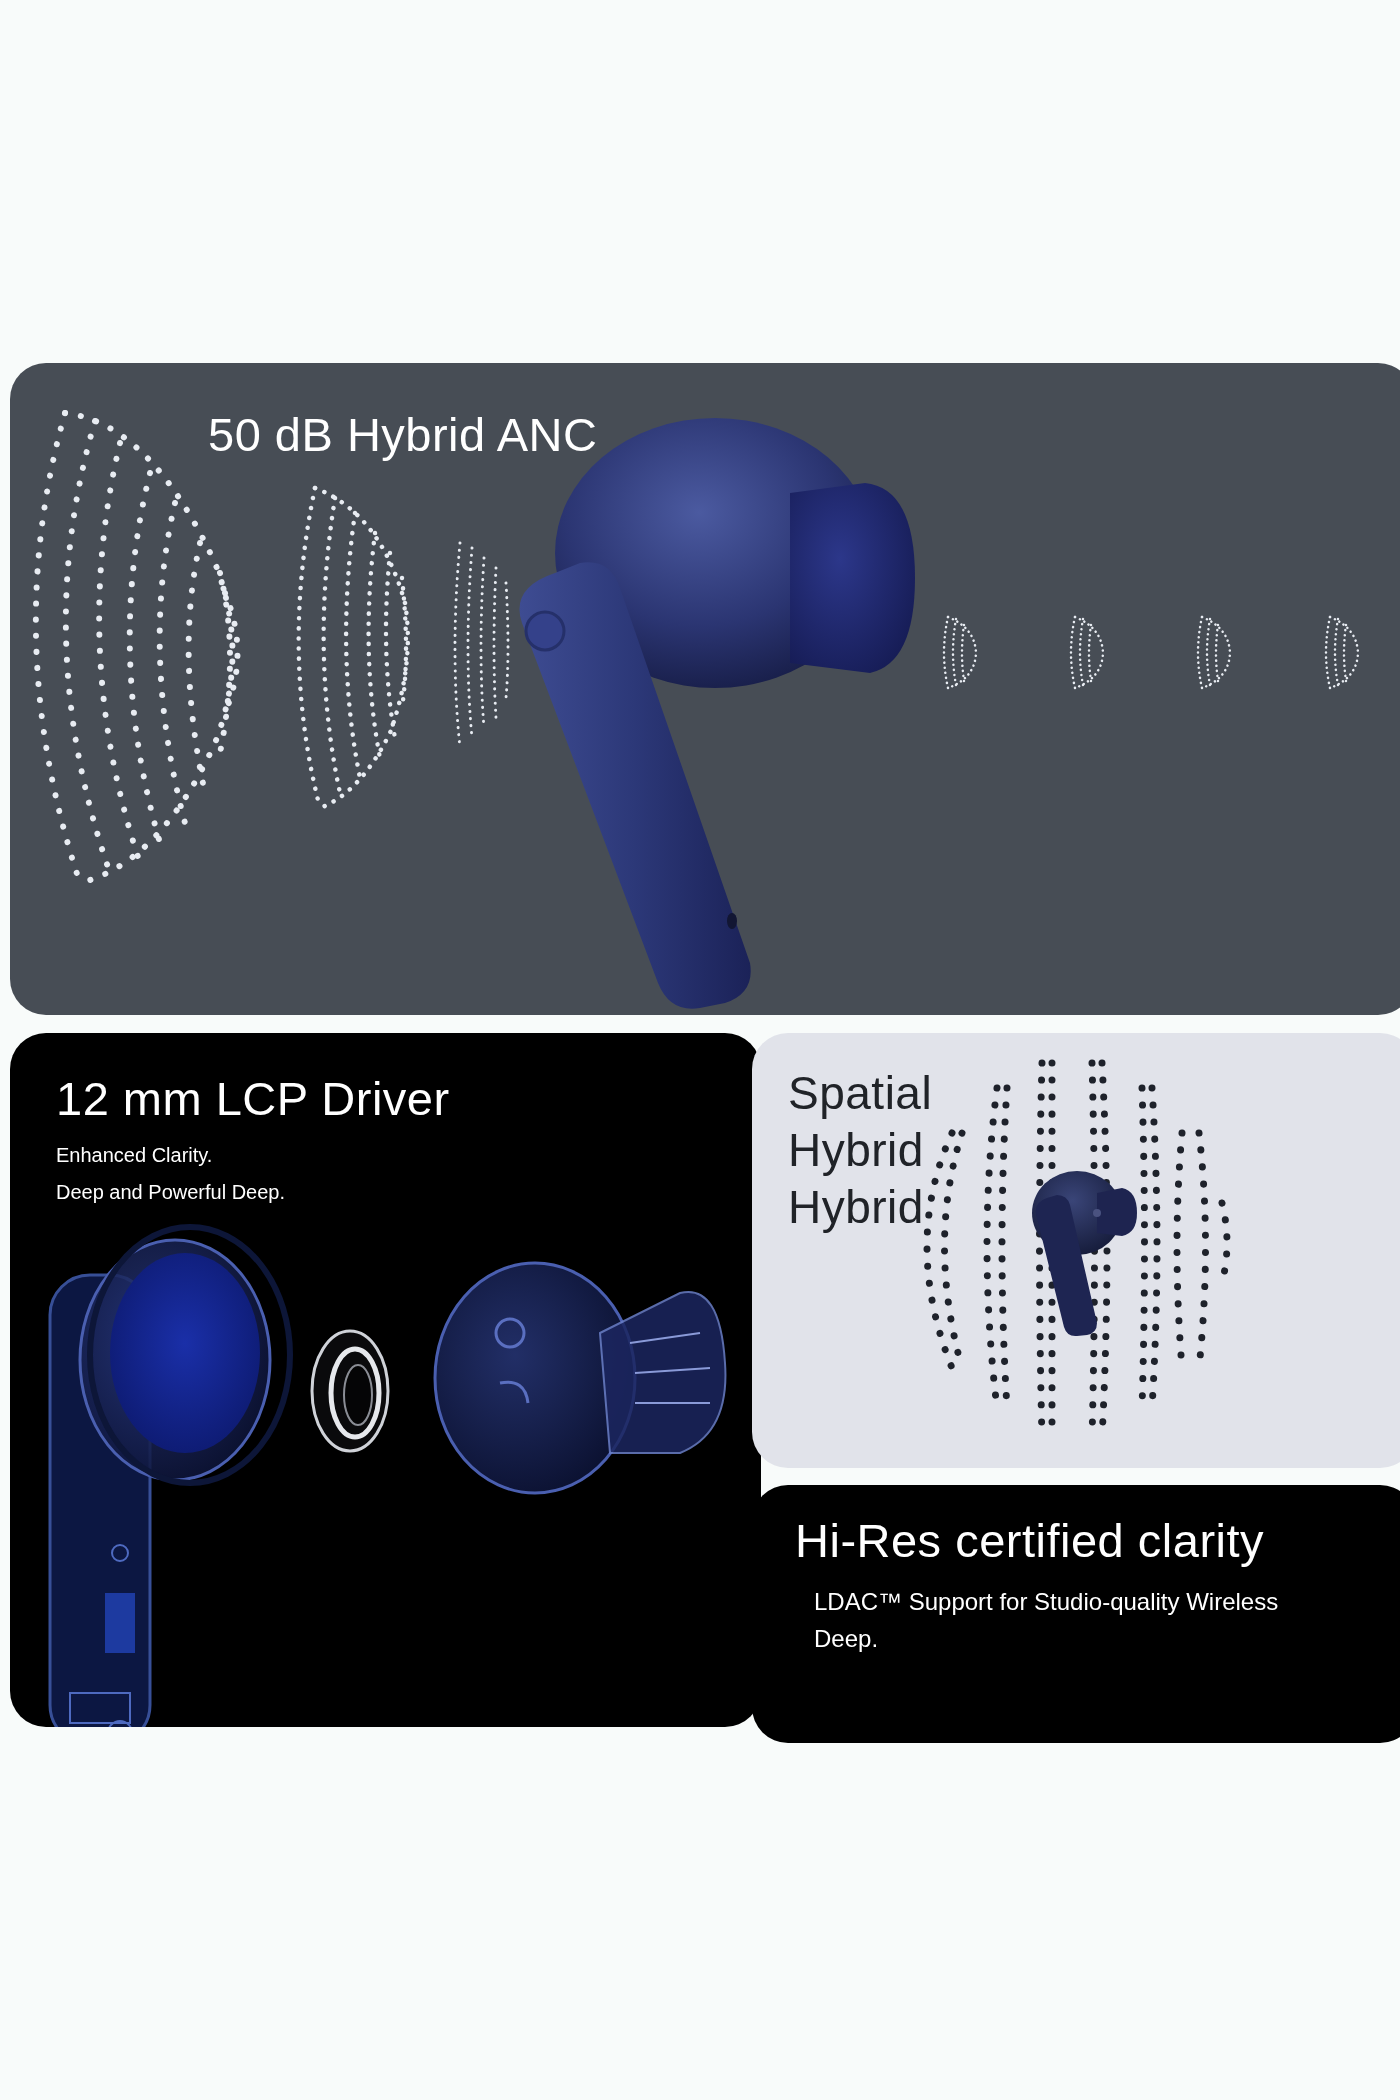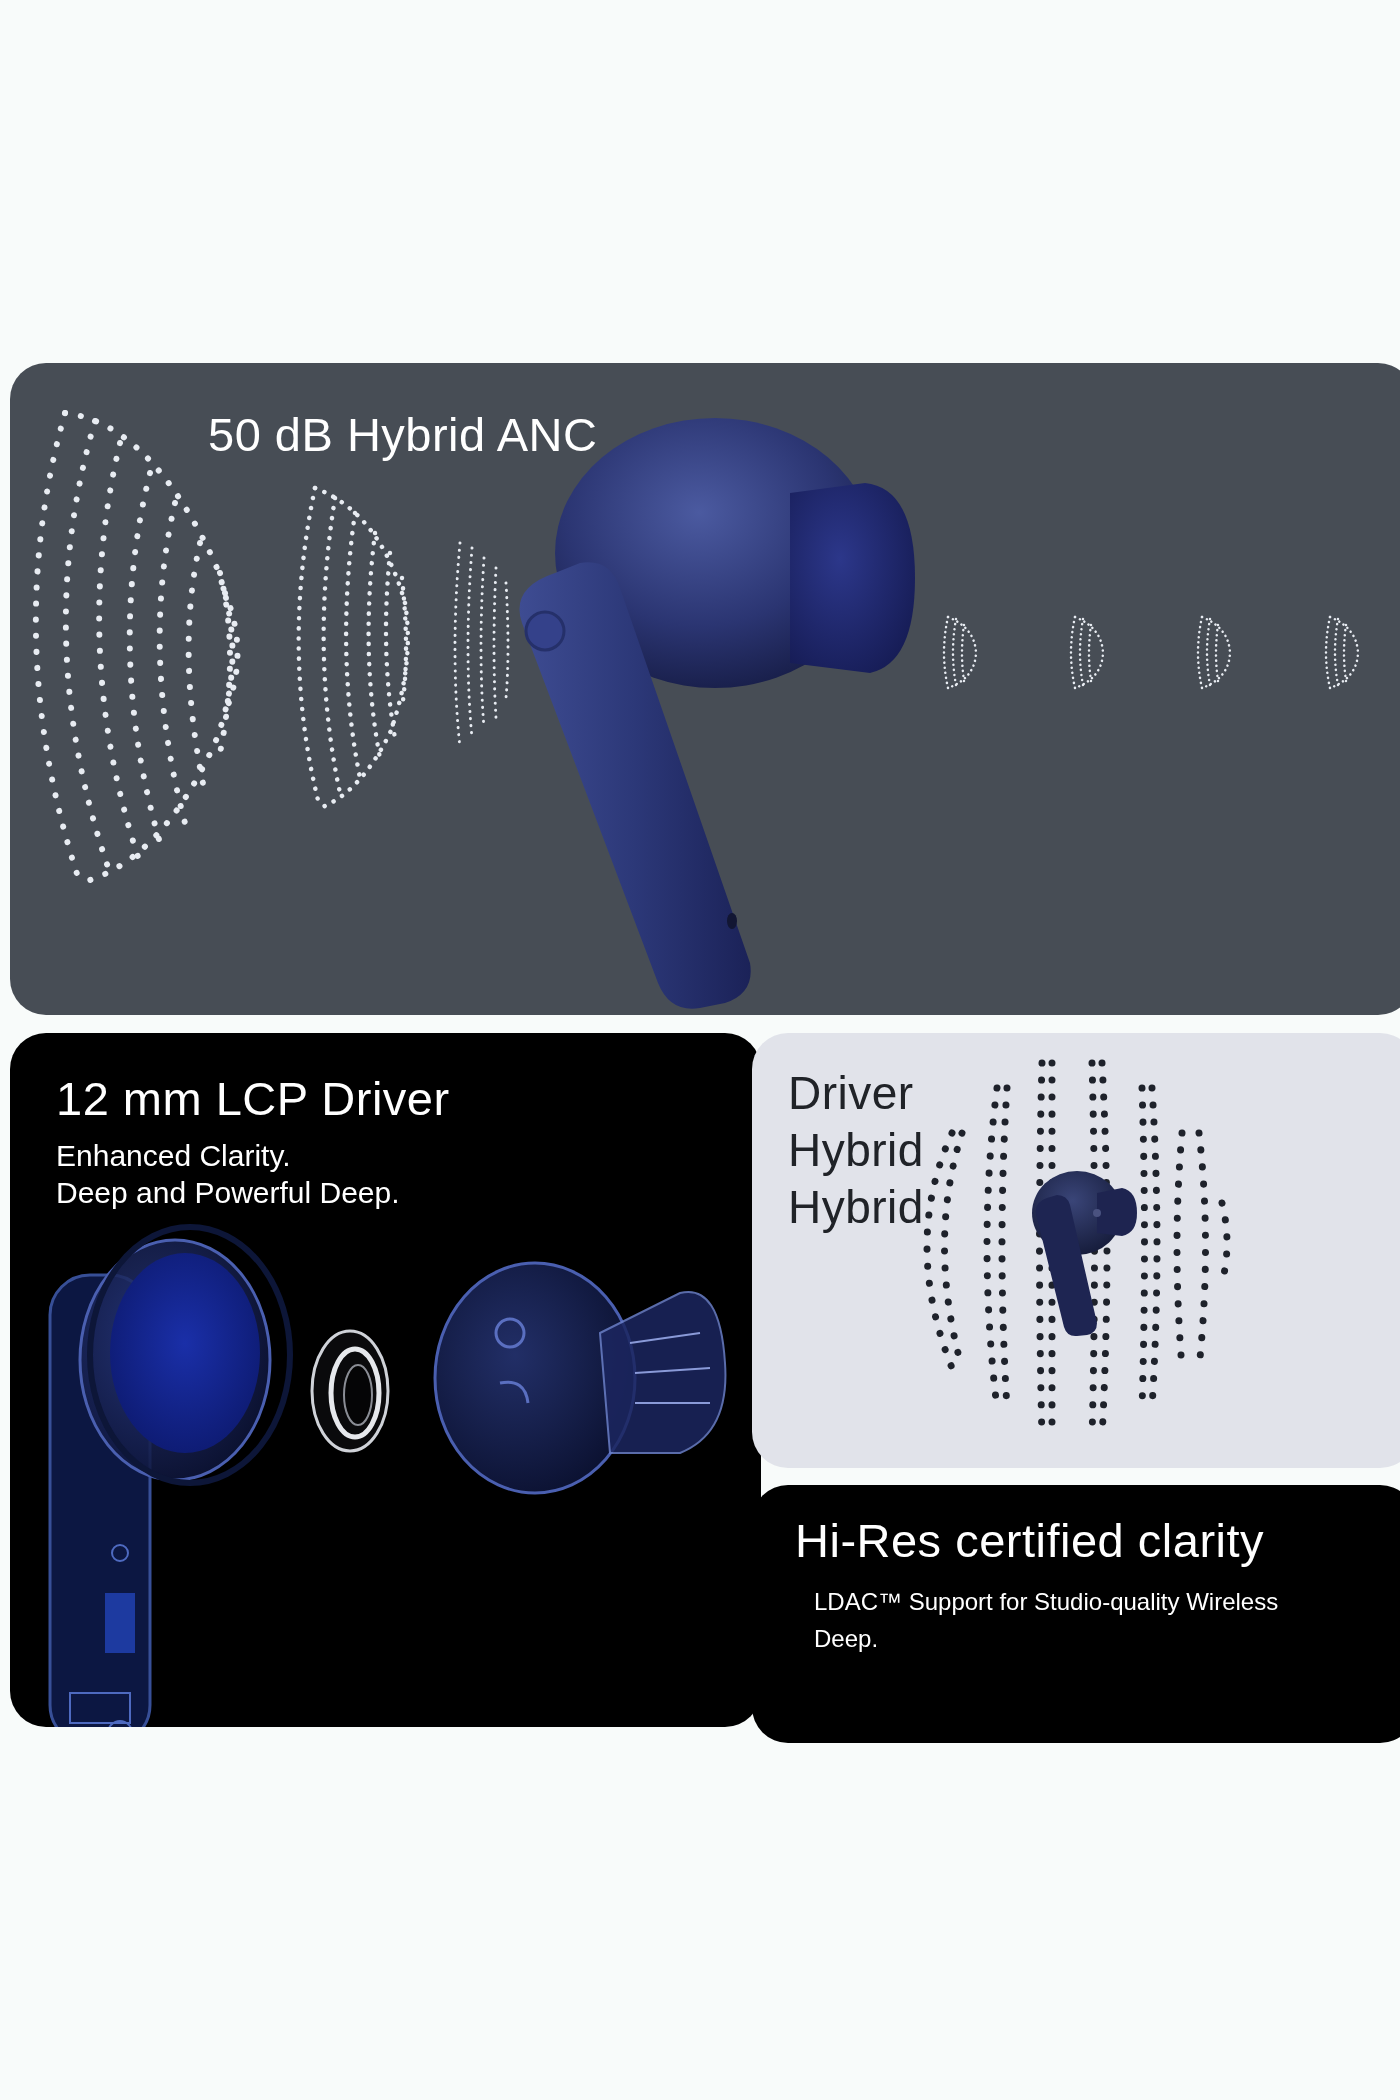--- a/index.html
+++ b/index.html
@@ -6,21 +6,21 @@
   body{width:1400px;height:2100px;background:#f8fbfa;position:relative;overflow:hidden;font-family:"Liberation Sans","DejaVu Sans",sans-serif;}
   .card{position:absolute;border-radius:36px;overflow:hidden;padding-left:24px;}
   #anc{left:10px;top:363px;width:1380px;height:652px;background:#474d55;}
   #lcp{left:10px;top:1033px;width:727px;height:694px;background:#000;}
   #spatial{left:752px;top:1033px;width:640px;height:435px;background:#e1e3ea;}
   #hires{left:752px;top:1485px;width:640px;height:258px;background:#000;}
   .title{position:absolute;font-weight:400;letter-spacing:0.5px;white-space:nowrap;}
   .sub{position:absolute;white-space:nowrap;}
   #anc .title{left:198px;top:44px;font-size:47px;color:#fff;}
   #lcp .title{left:46px;top:38px;font-size:47px;color:#fff;}
-  #lcp .sub{left:46px;font-size:30px;color:#fff;line-height:37px;}
+  #lcp .sub{left:46px;font-size:20px;color:#fff;line-height:37px;}
   #spatial .title{left:36px;top:32px;font-size:46px;line-height:57px;color:#202328;}
   #hires .title{left:43px;top:28px;font-size:47px;color:#fff;}
   #hires .sub{left:43px;font-size:24px;color:#fff;line-height:37px;margin-left:19px;}
   svg{position:absolute;left:0;top:0;}
 </style>
 </head>
 <body>
 
 <div class="card" id="anc">
   <svg width="1380" height="652">
@@ -180,21 +180,21 @@
       <path d="M470 170 Q480 210 470 250"></path>
     </g>
     <g>
       <ellipse cx="325" cy="180" rx="45" ry="42" fill="url(#sbud)"></ellipse>
       <path d="M345 160 L370 155 Q385 158 385 180 Q385 200 370 203 L345 200 Z" fill="#1e2450"></path>
       <path d="M285 185 Q280 170 295 165 L305 162 Q315 162 318 172 L345 290 Q345 300 335 302 L325 303 Q315 304 312 294 Z" fill="#1e2552"></path>
       <circle cx="345" cy="180" r="4" fill="#4a5280"></circle>
     </g>
   </svg>
   <div class="title">
-    <div>Driver</div>
+    <div>Spatial</div>
     <div>Hybrid</div>
     <div>Hybrid</div>
   </div>
 </div>
 
 <div class="card" id="hires">
   <div class="title">Hi-Res certified clarity</div>
   <div class="sub" style="top:98px">LDAC™ Support for Studio-quality Wireless</div>
   <div class="sub" style="top:135px">Deep.</div>
 </div>

